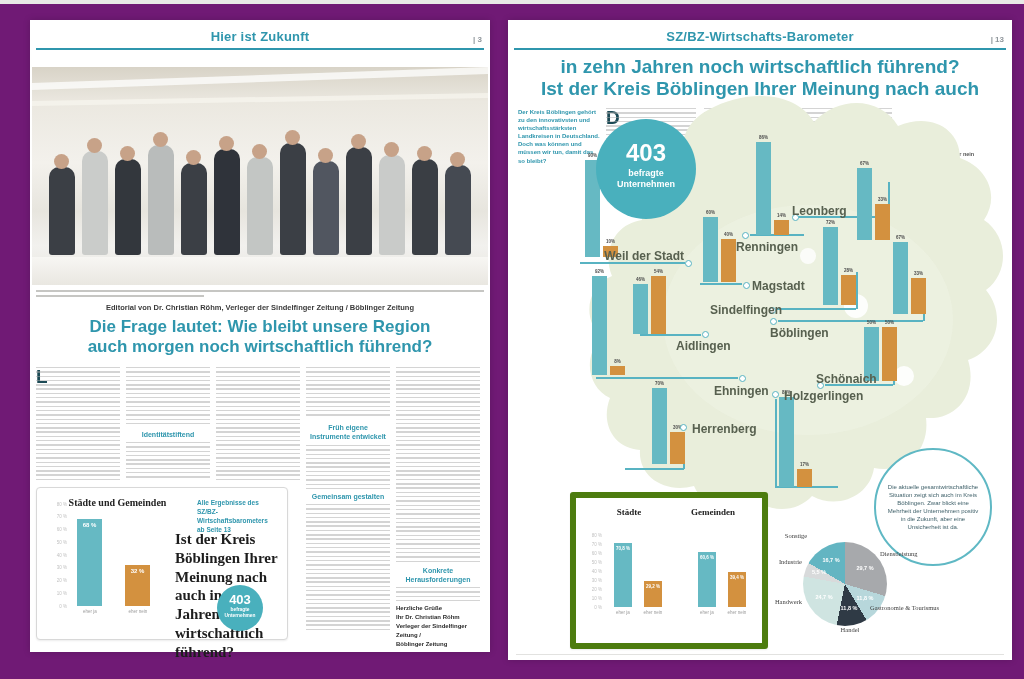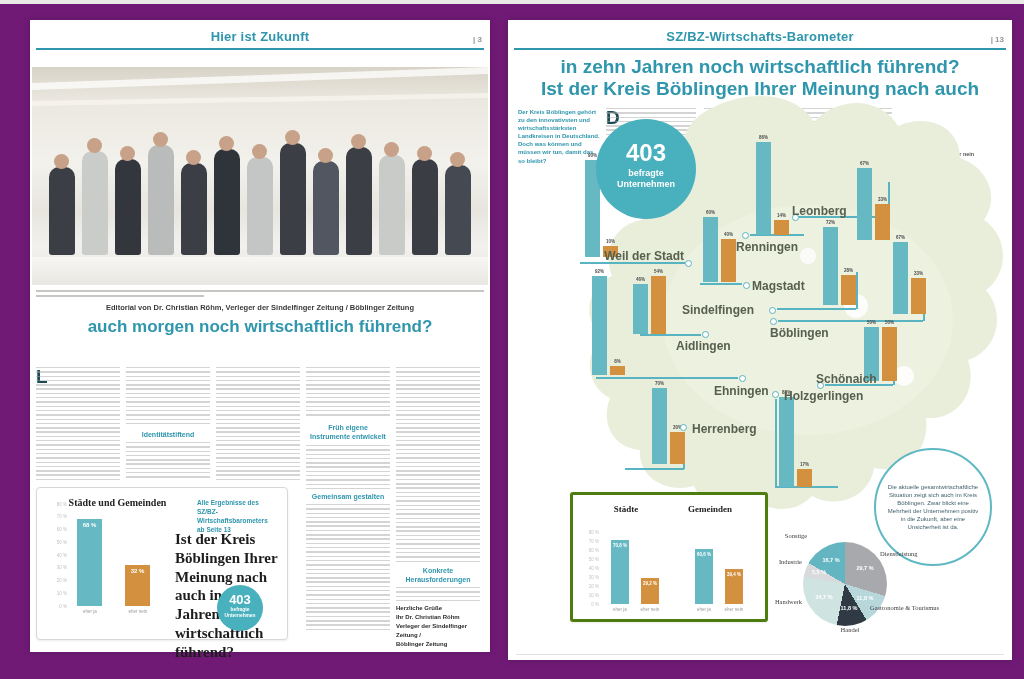--- a/index.html
+++ b/index.html
@@ -85,20 +85,21 @@
         </div>
       <div class="a" style="left:0;bottom:0;width:100%;height:28px;background:linear-gradient(180deg,#f7f6f3,#e9e7e1)"></div>
     </div>
 
     <div class="a capline" style="left:6px;top:270px;width:448px"></div>
     <div class="a capline" style="left:6px;top:274.5px;width:168px"></div>
 
     <div class="a" style="left:0;top:283px;width:100%;text-align:center;font-size:7.5px;font-weight:bold;color:#3a3a3a">Editorial von Dr. Christian Röhm, Verleger der Sindelfinger Zeitung / Böblinger Zeitung</div>
 
     <div class="a headline" style="left:0;top:297px;width:100%;font-size:17px">
+      <div>Die Frage lautet: Wie bleibt unsere Region</div>
       <div>auch morgen noch wirtschaftlich führend?</div>
     </div>
 
     <div class="a" id="lcol1" style="left:6px;top:347px;width:84px;height:115px">
       <span class="dropcap">L</span>
       <div class="stripes" style="height:115px"></div>
     </div>
     <div class="a" style="left:96px;top:347px;width:84px;height:115px">
       <div class="stripes" style="height:60px"></div>
       <div class="sub">Identitätstiftend</div>
@@ -227,21 +228,21 @@
         <div class="pct" style="position: absolute; left: 205px; top: 212px; width: 31px;">40%</div>
         <div class="dot" style="position: absolute; left: 234.5px; top: 261.5px;"></div>
         <div class="citylab" style="position: absolute; left: 244px; top: 259px; width: 82px; text-align: left;">Magstadt</div>
         <div class="seg" style="position: absolute; left: 269px; top: 288.25px; width: 79px; height: 1.5px;"></div>
         <div class="seg" style="position: absolute; left: 348px; top: 252px; width: 1.5px; height: 37px;"></div>
         <div style="position: absolute; left: 315px; top: 207px; width: 15px; height: 78px; background: rgb(102, 185, 195);"></div>
         <div style="position: absolute; left: 333px; top: 255px; width: 15px; height: 30px; background: rgb(211, 145, 63);"></div>
         <div class="pct" style="position: absolute; left: 307px; top: 200px; width: 31px;">72%</div>
         <div class="pct" style="position: absolute; left: 325px; top: 248px; width: 31px;">28%</div>
         <div class="dot" style="position: absolute; left: 260.5px; top: 286.5px;"></div>
-        <div class="citylab" style="position: absolute; left: 169px; top: 283px; width: 82px; text-align: center;">Sindelfingen</div>
+        <div class="citylab" style="position: absolute; left: 192px; top: 283px; width: 82px; text-align: right;">Sindelfingen</div>
         <div class="seg" style="position: absolute; left: 270px; top: 300.25px; width: 145px; height: 1.5px;"></div>
         <div class="seg" style="position: absolute; left: 415px; top: 261px; width: 1.5px; height: 40px;"></div>
         <div style="position: absolute; left: 385px; top: 222px; width: 15px; height: 72px; background: rgb(102, 185, 195);"></div>
         <div style="position: absolute; left: 403px; top: 258px; width: 15px; height: 36px; background: rgb(211, 145, 63);"></div>
         <div class="pct" style="position: absolute; left: 377px; top: 215px; width: 31px;">67%</div>
         <div class="pct" style="position: absolute; left: 395px; top: 251px; width: 31px;">33%</div>
         <div class="dot" style="position: absolute; left: 261.5px; top: 297.5px;"></div>
         <div class="citylab" style="position: absolute; left: 262px; top: 306px; width: 82px; text-align: left;">Böblingen</div>
         <div class="seg" style="position: absolute; left: 132px; top: 314.25px; width: 61px; height: 1.5px;"></div>
         <div style="position: absolute; left: 125px; top: 264px; width: 15px; height: 50px; background: rgb(102, 185, 195);"></div>
@@ -281,21 +282,21 @@
         <div class="pct" style="position: absolute; left: 154px; top: 405px; width: 31px;">30%</div>
         <div class="dot" style="position: absolute; left: 171.5px; top: 403.5px;"></div>
         <div class="citylab" style="position: absolute; left: 184px; top: 402px; width: 82px; text-align: left;">Herrenberg</div>
       </div>
 
     <div class="a badge" style="left:88px;top:99px;width:100px;height:100px;padding-top:22px">
       <div style="font-size:24px;font-weight:bold;line-height:1">403</div>
       <div style="font-size:9px;font-weight:bold;line-height:1.25;padding:3px 12px 0">befragte Unternehmen</div>
     </div>
 
-    <div class="a" style="left:62px;top:472px;width:198px;height:130px;border:3px solid #4d7c0f;border-radius:3px;background:#fff;box-shadow:0 1px 2px rgba(0,0,0,.07)">
+    <div class="a" style="left:62px;top:472px;width:198px;height:157px;border:6px solid #4d7c0f;border-radius:3px;background:#fff;box-shadow:0 1px 2px rgba(0,0,0,.07)">
       <div class="a serif" style="left:23px;top:9px;width:60px;text-align:center;font-size:9px;font-weight:bold;color:#222">Städte</div>
       <div class="a serif" style="left:107px;top:9px;width:60px;text-align:center;font-size:9px;font-weight:bold;color:#222">Gemeinden</div>
       <div class="a" id="rbox-chart" style="left:0;top:0;width:198px;height:130px">
           <div class="tick" style="position: absolute; left: 6px; top: 34.5px; width: 20px;">80 %</div>
           <div class="tick" style="position: absolute; left: 6px; top: 43.5px; width: 20px;">70 %</div>
           <div class="tick" style="position: absolute; left: 6px; top: 52.5px; width: 20px;">60 %</div>
           <div class="tick" style="position: absolute; left: 6px; top: 61.5px; width: 20px;">50 %</div>
           <div class="tick" style="position: absolute; left: 6px; top: 70.5px; width: 20px;">40 %</div>
           <div class="tick" style="position: absolute; left: 6px; top: 79.5px; width: 20px;">30 %</div>
           <div class="tick" style="position: absolute; left: 6px; top: 88.5px; width: 20px;">20 %</div>

